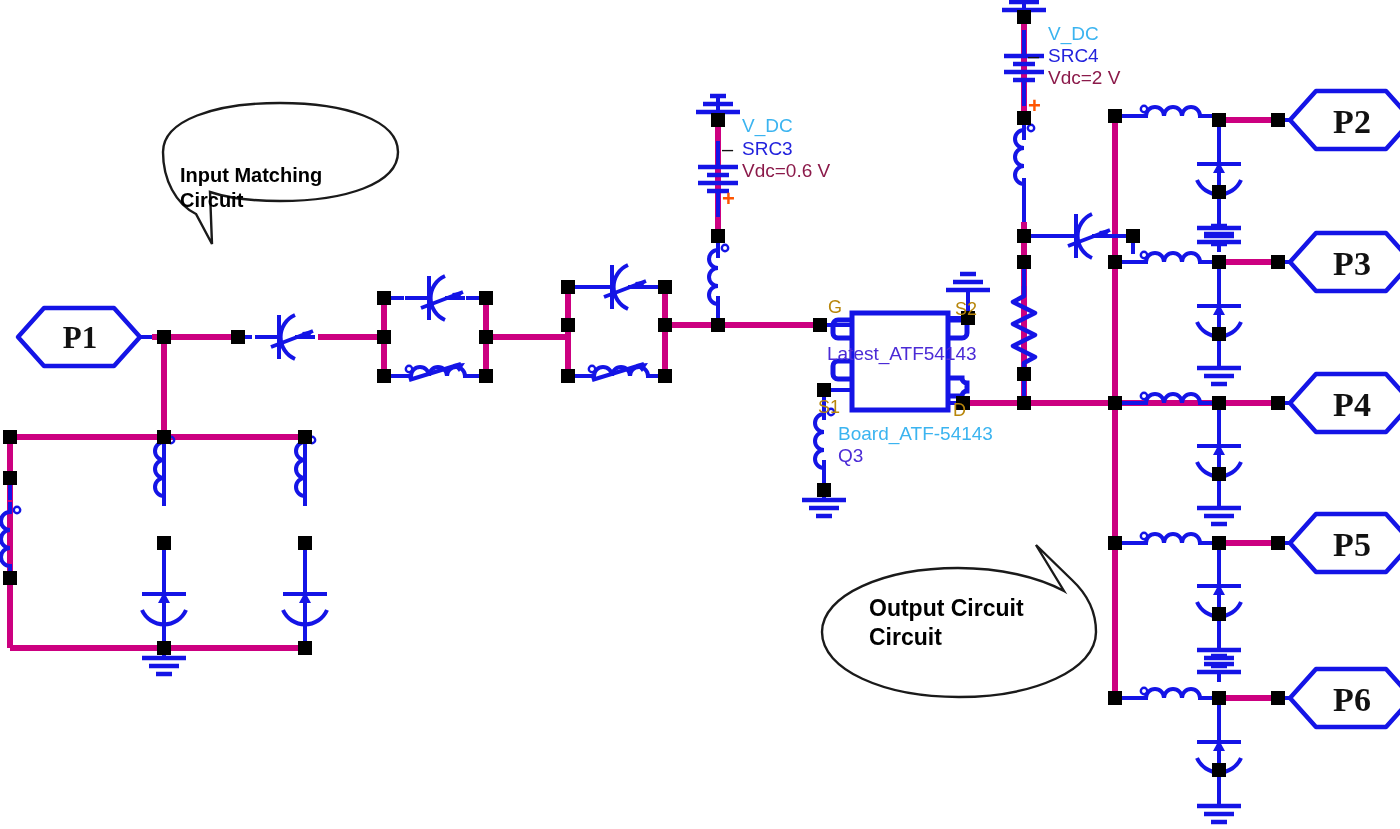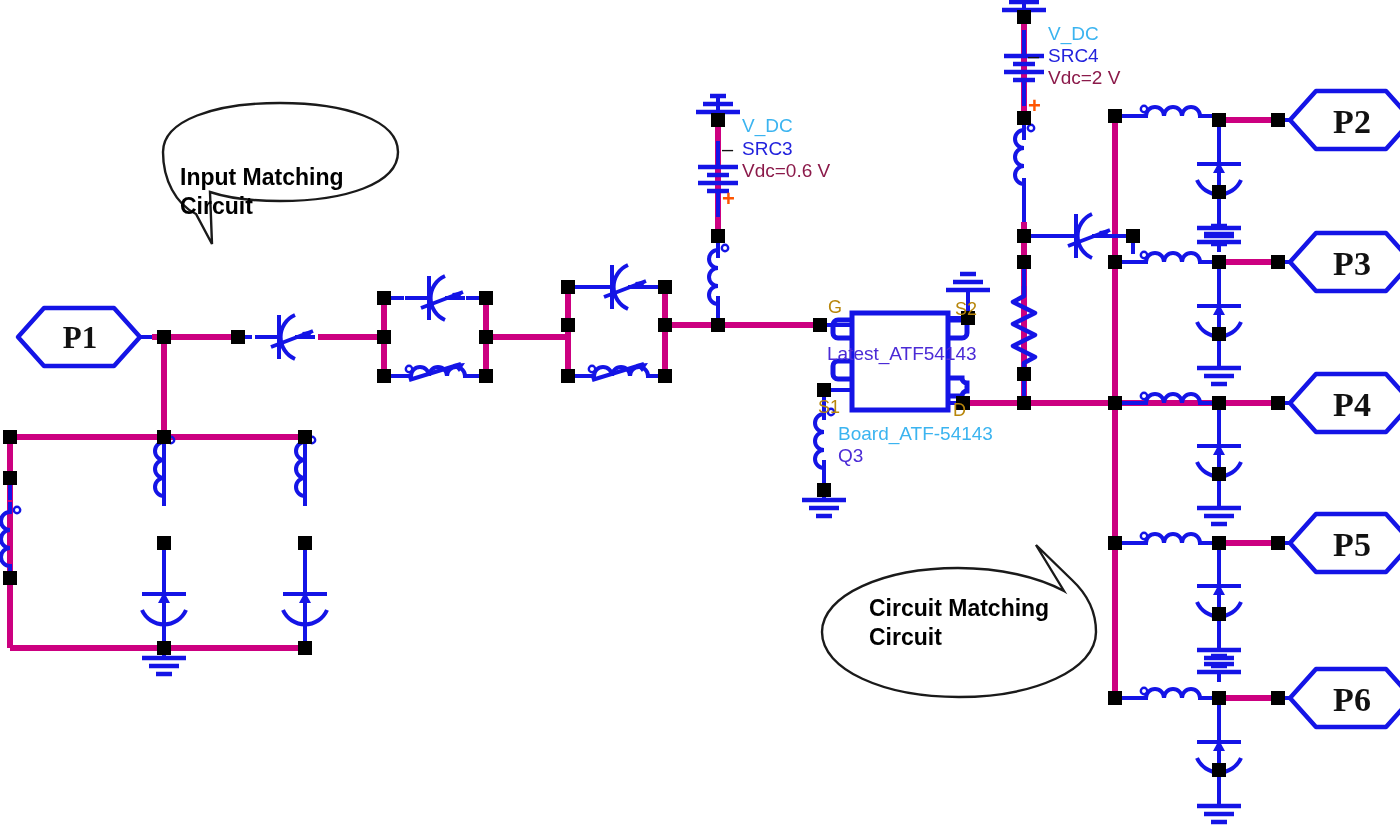--- a/index.html
+++ b/index.html
@@ -1,21 +1,21 @@
 <!DOCTYPE html>
 <html><head>
 <meta charset="utf-8">
 <style>
   html,body{margin:0;padding:0;background:#ffffff;}
   body{width:1400px;height:829px;position:relative;overflow:hidden;
        font-family:"Liberation Sans", sans-serif;}
   #canvas{position:absolute;left:0;top:0;width:1400px;height:829px;}
   .bubble-text{position:absolute;font-weight:bold;color:#000;
       font-family:"Liberation Sans", sans-serif;line-height:1.25;}
-  #bubble-in{left:180px;top:163px;font-size:23px;}
+  #bubble-in{left:180px;top:163px;font-size:20px;}
   #bubble-out{left:869px;top:594px;font-size:23px;}
 </style>
 </head>
 <body>
 
 <svg id="canvas" viewBox="0 0 1400 829" xmlns="http://www.w3.org/2000/svg">
 
   <defs>
 
     <g id="sym-cap-h">
@@ -502,15 +502,15 @@
              C 884 697 822 670 822 632 Z" fill="#ffffff" stroke="#1a1a1a" stroke-width="2.4"></path>
   </g>
 </svg>
 
 <div class="bubble-text" id="bubble-in">
   <div>Input Matching</div>
   <div>Circuit</div>
 </div>
 
 <div class="bubble-text" id="bubble-out">
-  <div>Circuit Matching</div>
+  <div>Output Circuit</div>
   <div>Circuit</div>
 </div>
 
 </body></html>

